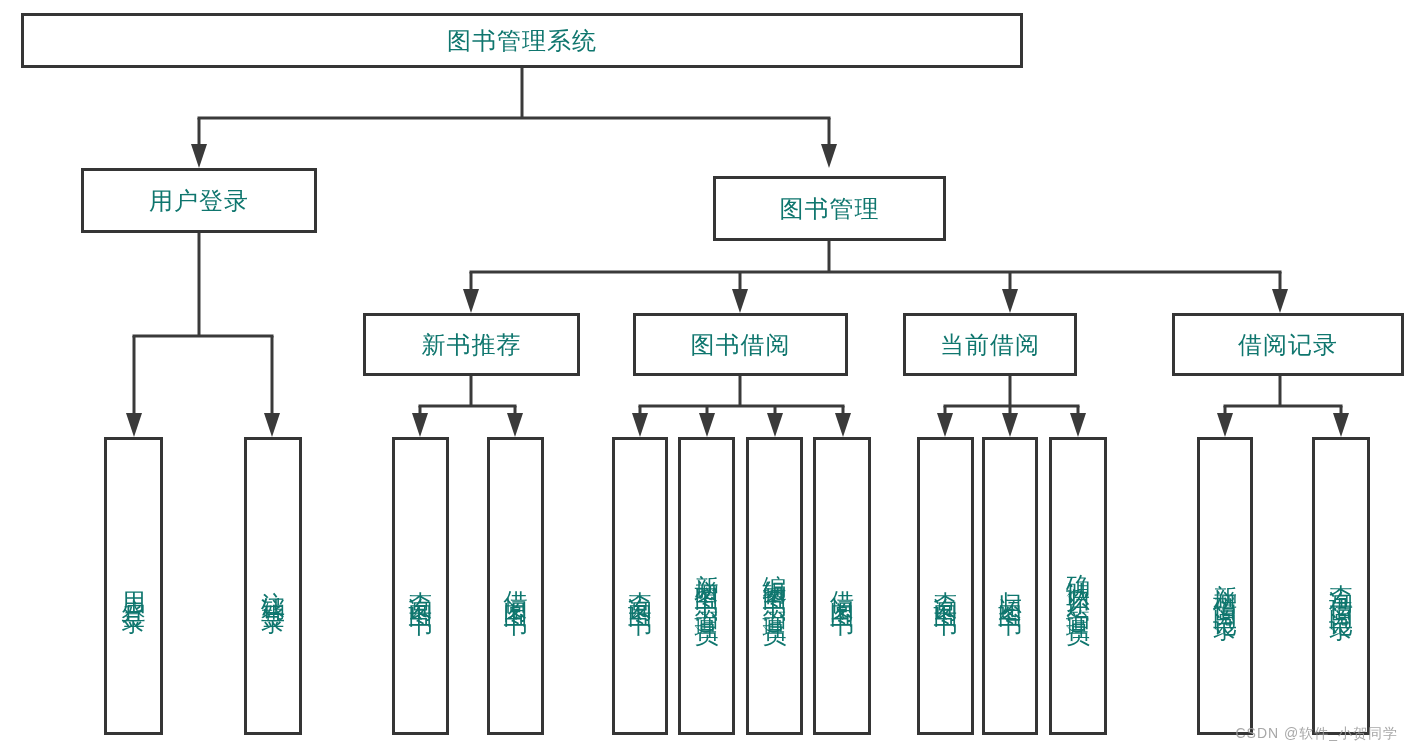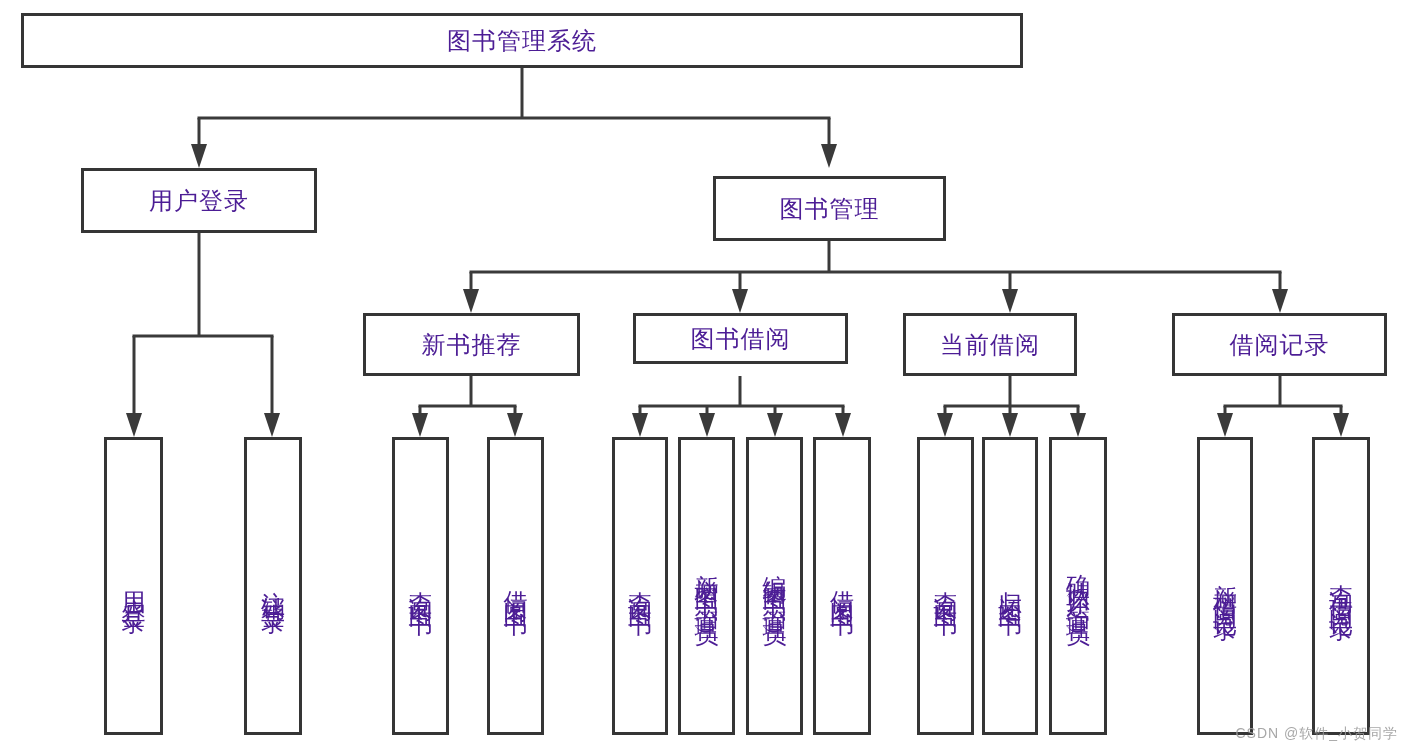--- a/index.html
+++ b/index.html
@@ -23,21 +23,21 @@
     height: 747px;
   }
   .box {
     position: absolute;
     box-sizing: border-box;
     border: 3px solid #353535;
     background: #ffffff;
     display: flex;
     align-items: center;
     justify-content: center;
-    color: #4c1d95;
+    color: #0f766e;
   }
   .h-box span {
     font-size: 24px;
     letter-spacing: 1px;
     white-space: nowrap;
   }
   .v-box span {
     writing-mode: vertical-rl;
     text-orientation: mixed;
     font-size: 24px;
@@ -144,27 +144,27 @@
   <div class="box h-box" style="left:81px; top:168px; width:236px; height:65px;">
     <span>用户登录</span>
   </div>
   <div class="box h-box" style="left:713px; top:176px; width:233px; height:65px;">
     <span>图书管理</span>
   </div>
 
   <div class="box h-box" style="left:363px; top:313px; width:217px; height:63px;">
     <span>新书推荐</span>
   </div>
-  <div class="box h-box" style="left:633px; top:313px; width:215px; height:51px;">
+  <div class="box h-box" style="left:633px; top:313px; width:215px; height:63px;">
     <span>图书借阅</span>
   </div>
   <div class="box h-box" style="left:903px; top:313px; width:174px; height:63px;">
     <span>当前借阅</span>
   </div>
-  <div class="box h-box" style="left:1172px; top:313px; width:215px; height:63px;">
+  <div class="box h-box" style="left:1172px; top:313px; width:232px; height:63px;">
     <span>借阅记录</span>
   </div>
 
   <div class="box v-box" style="left:104px; top:437px; width:59px; height:298px;">
     <span>用户登录</span>
   </div>
   <div class="box v-box" style="left:244px; top:437px; width:58px; height:298px;">
     <span>注销登录</span>
   </div>
 

